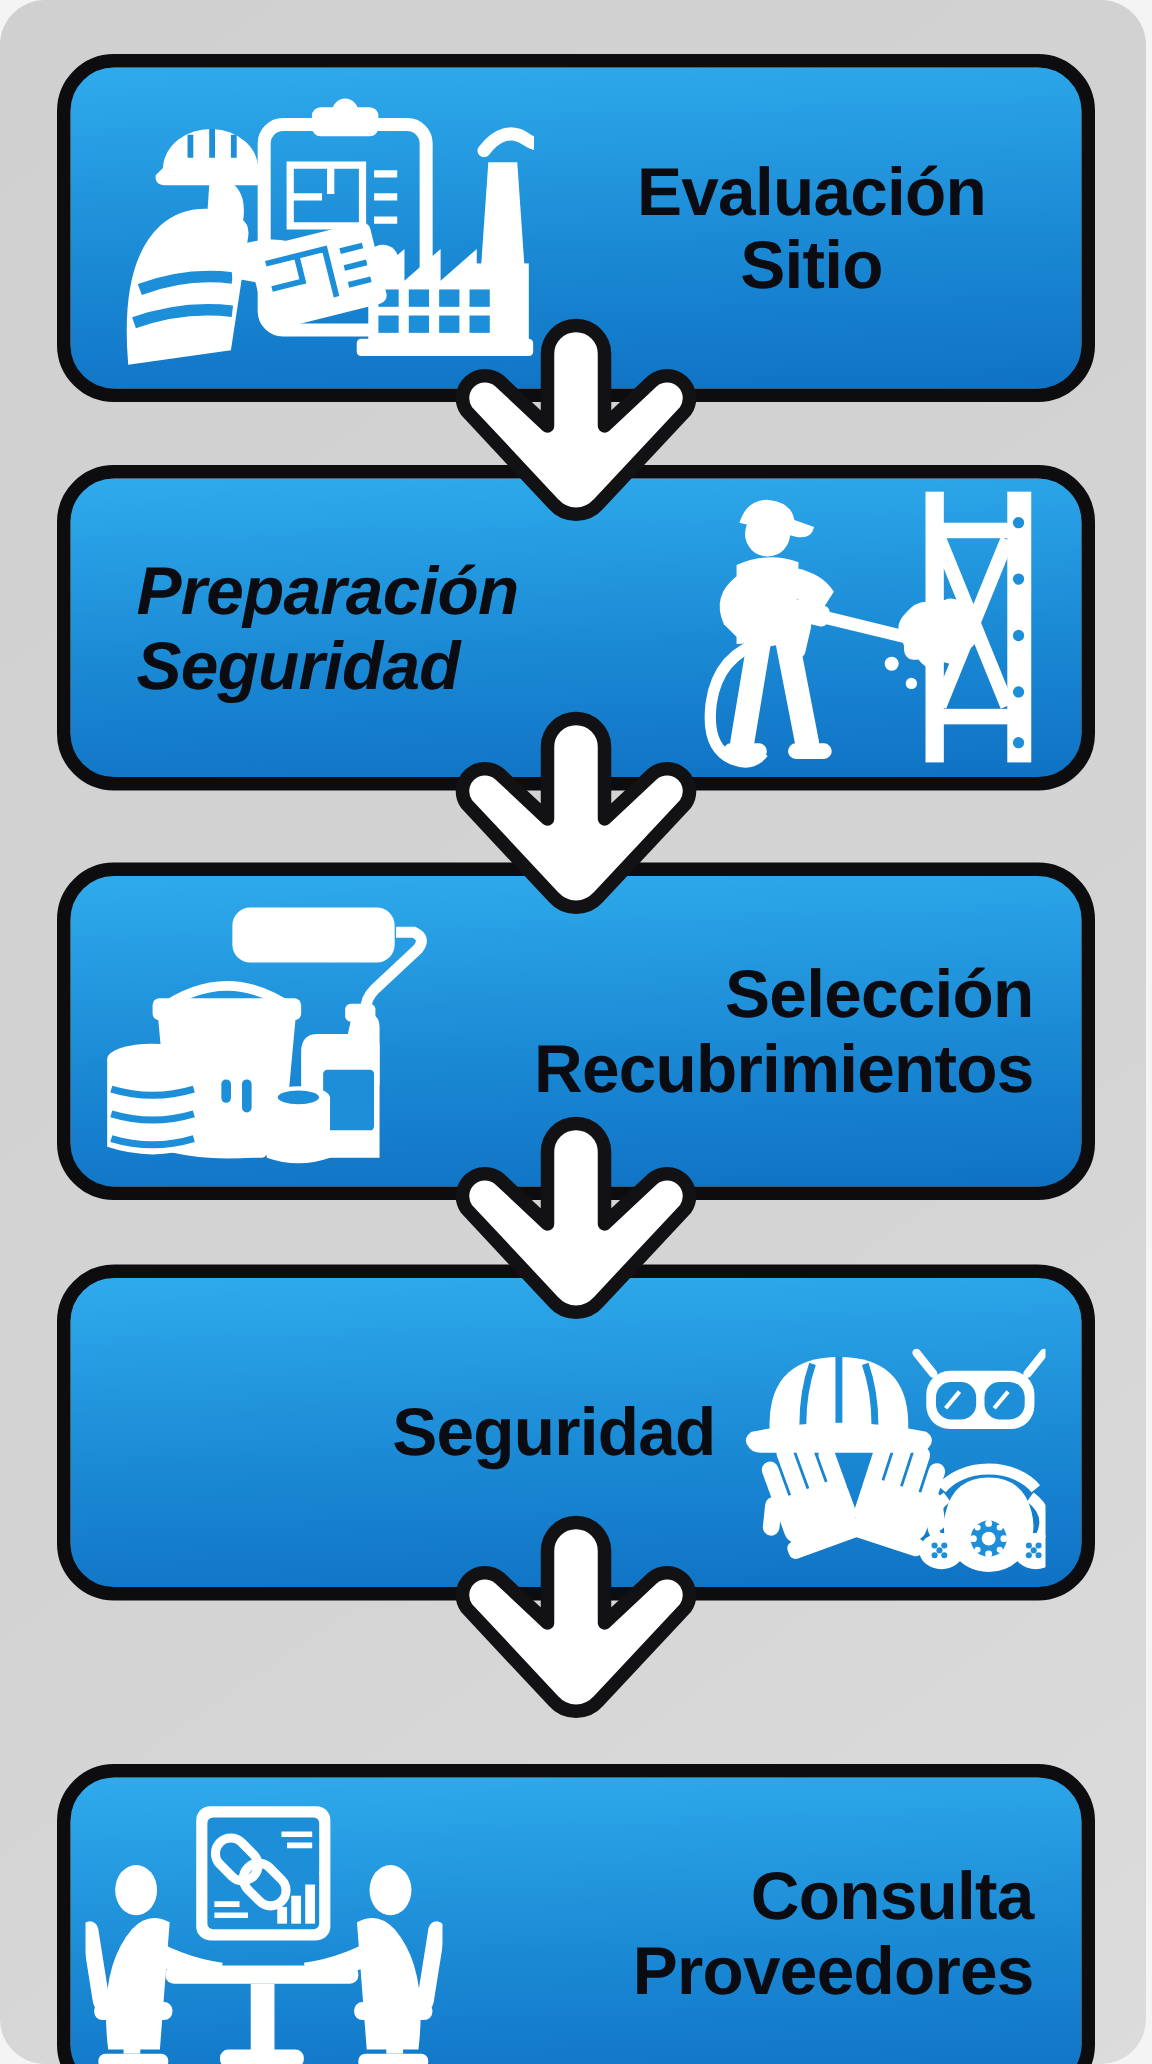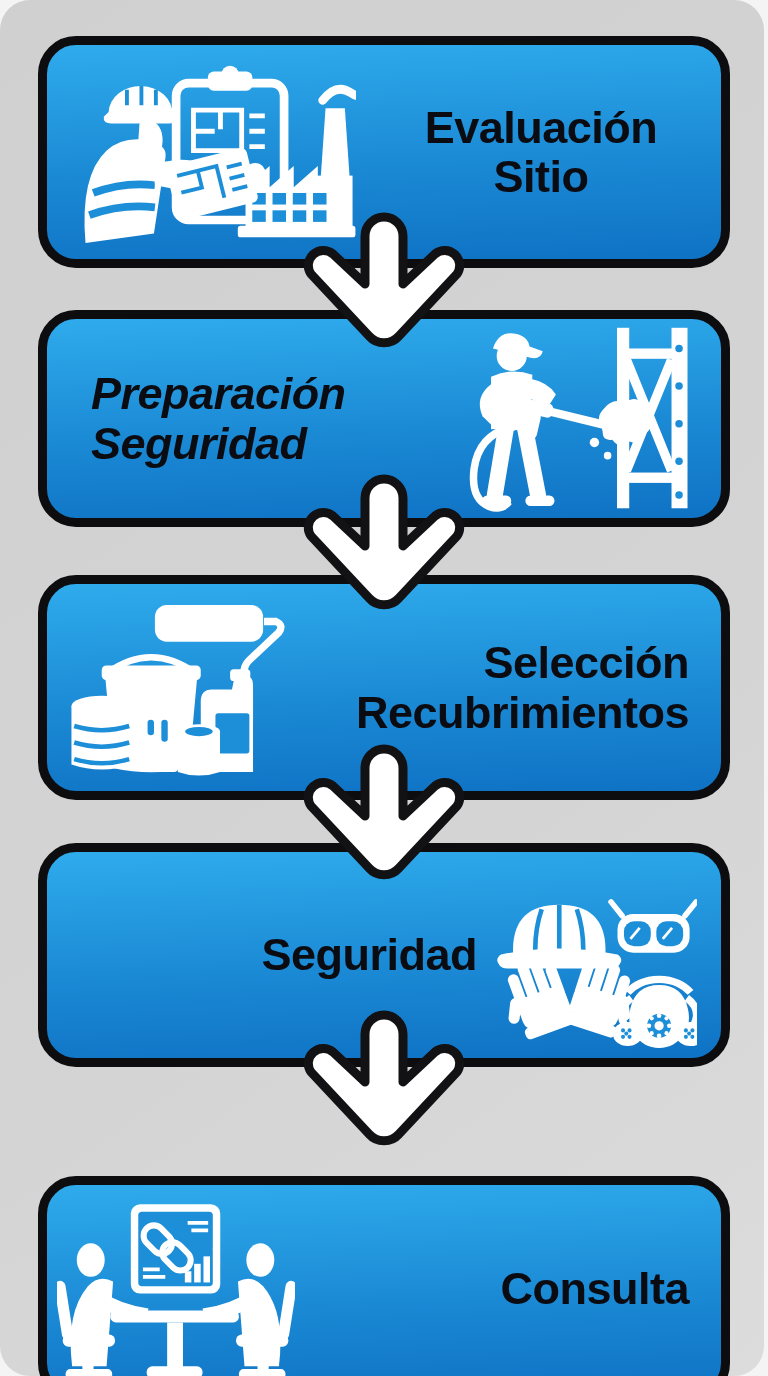--- a/index.html
+++ b/index.html
@@ -258,20 +258,21 @@
           <path d="M214,102 q-28,18 -58,22 l3,13 q32,-2 60,-20 z"></path>
           <rect x="241" y="94" width="12" height="64" rx="6" transform="rotate(9 247 126)"></rect>
           <rect x="192" y="152" width="56" height="13" rx="6"></rect>
           <rect x="215" y="165" width="12" height="24"></rect>
           <rect x="195" y="189" width="50" height="11" rx="5"></rect>
         </g>
       </svg>
     </div>
     <div class="label">
       <div>Consulta</div>
+      <div>Proveedores</div>
     </div>
   </section>
 
   <svg class="arrow a1" viewBox="0 0 170 150" aria-hidden="true">
     <path d="M66,74 L34,44 A15,15 0 0 0 12,64 L70,126 A20,20 0 0 0 100,126 L158,64 A15,15 0 0 0 136,44 L104,74 L104,26 A19,19 0 0 0 66,26 Z"></path>
   </svg>
   <svg class="arrow a2" viewBox="0 0 170 150" aria-hidden="true">
     <path d="M66,74 L34,44 A15,15 0 0 0 12,64 L70,126 A20,20 0 0 0 100,126 L158,64 A15,15 0 0 0 136,44 L104,74 L104,26 A19,19 0 0 0 66,26 Z"></path>
   </svg>
   <svg class="arrow a3" viewBox="0 0 170 150" aria-hidden="true">

